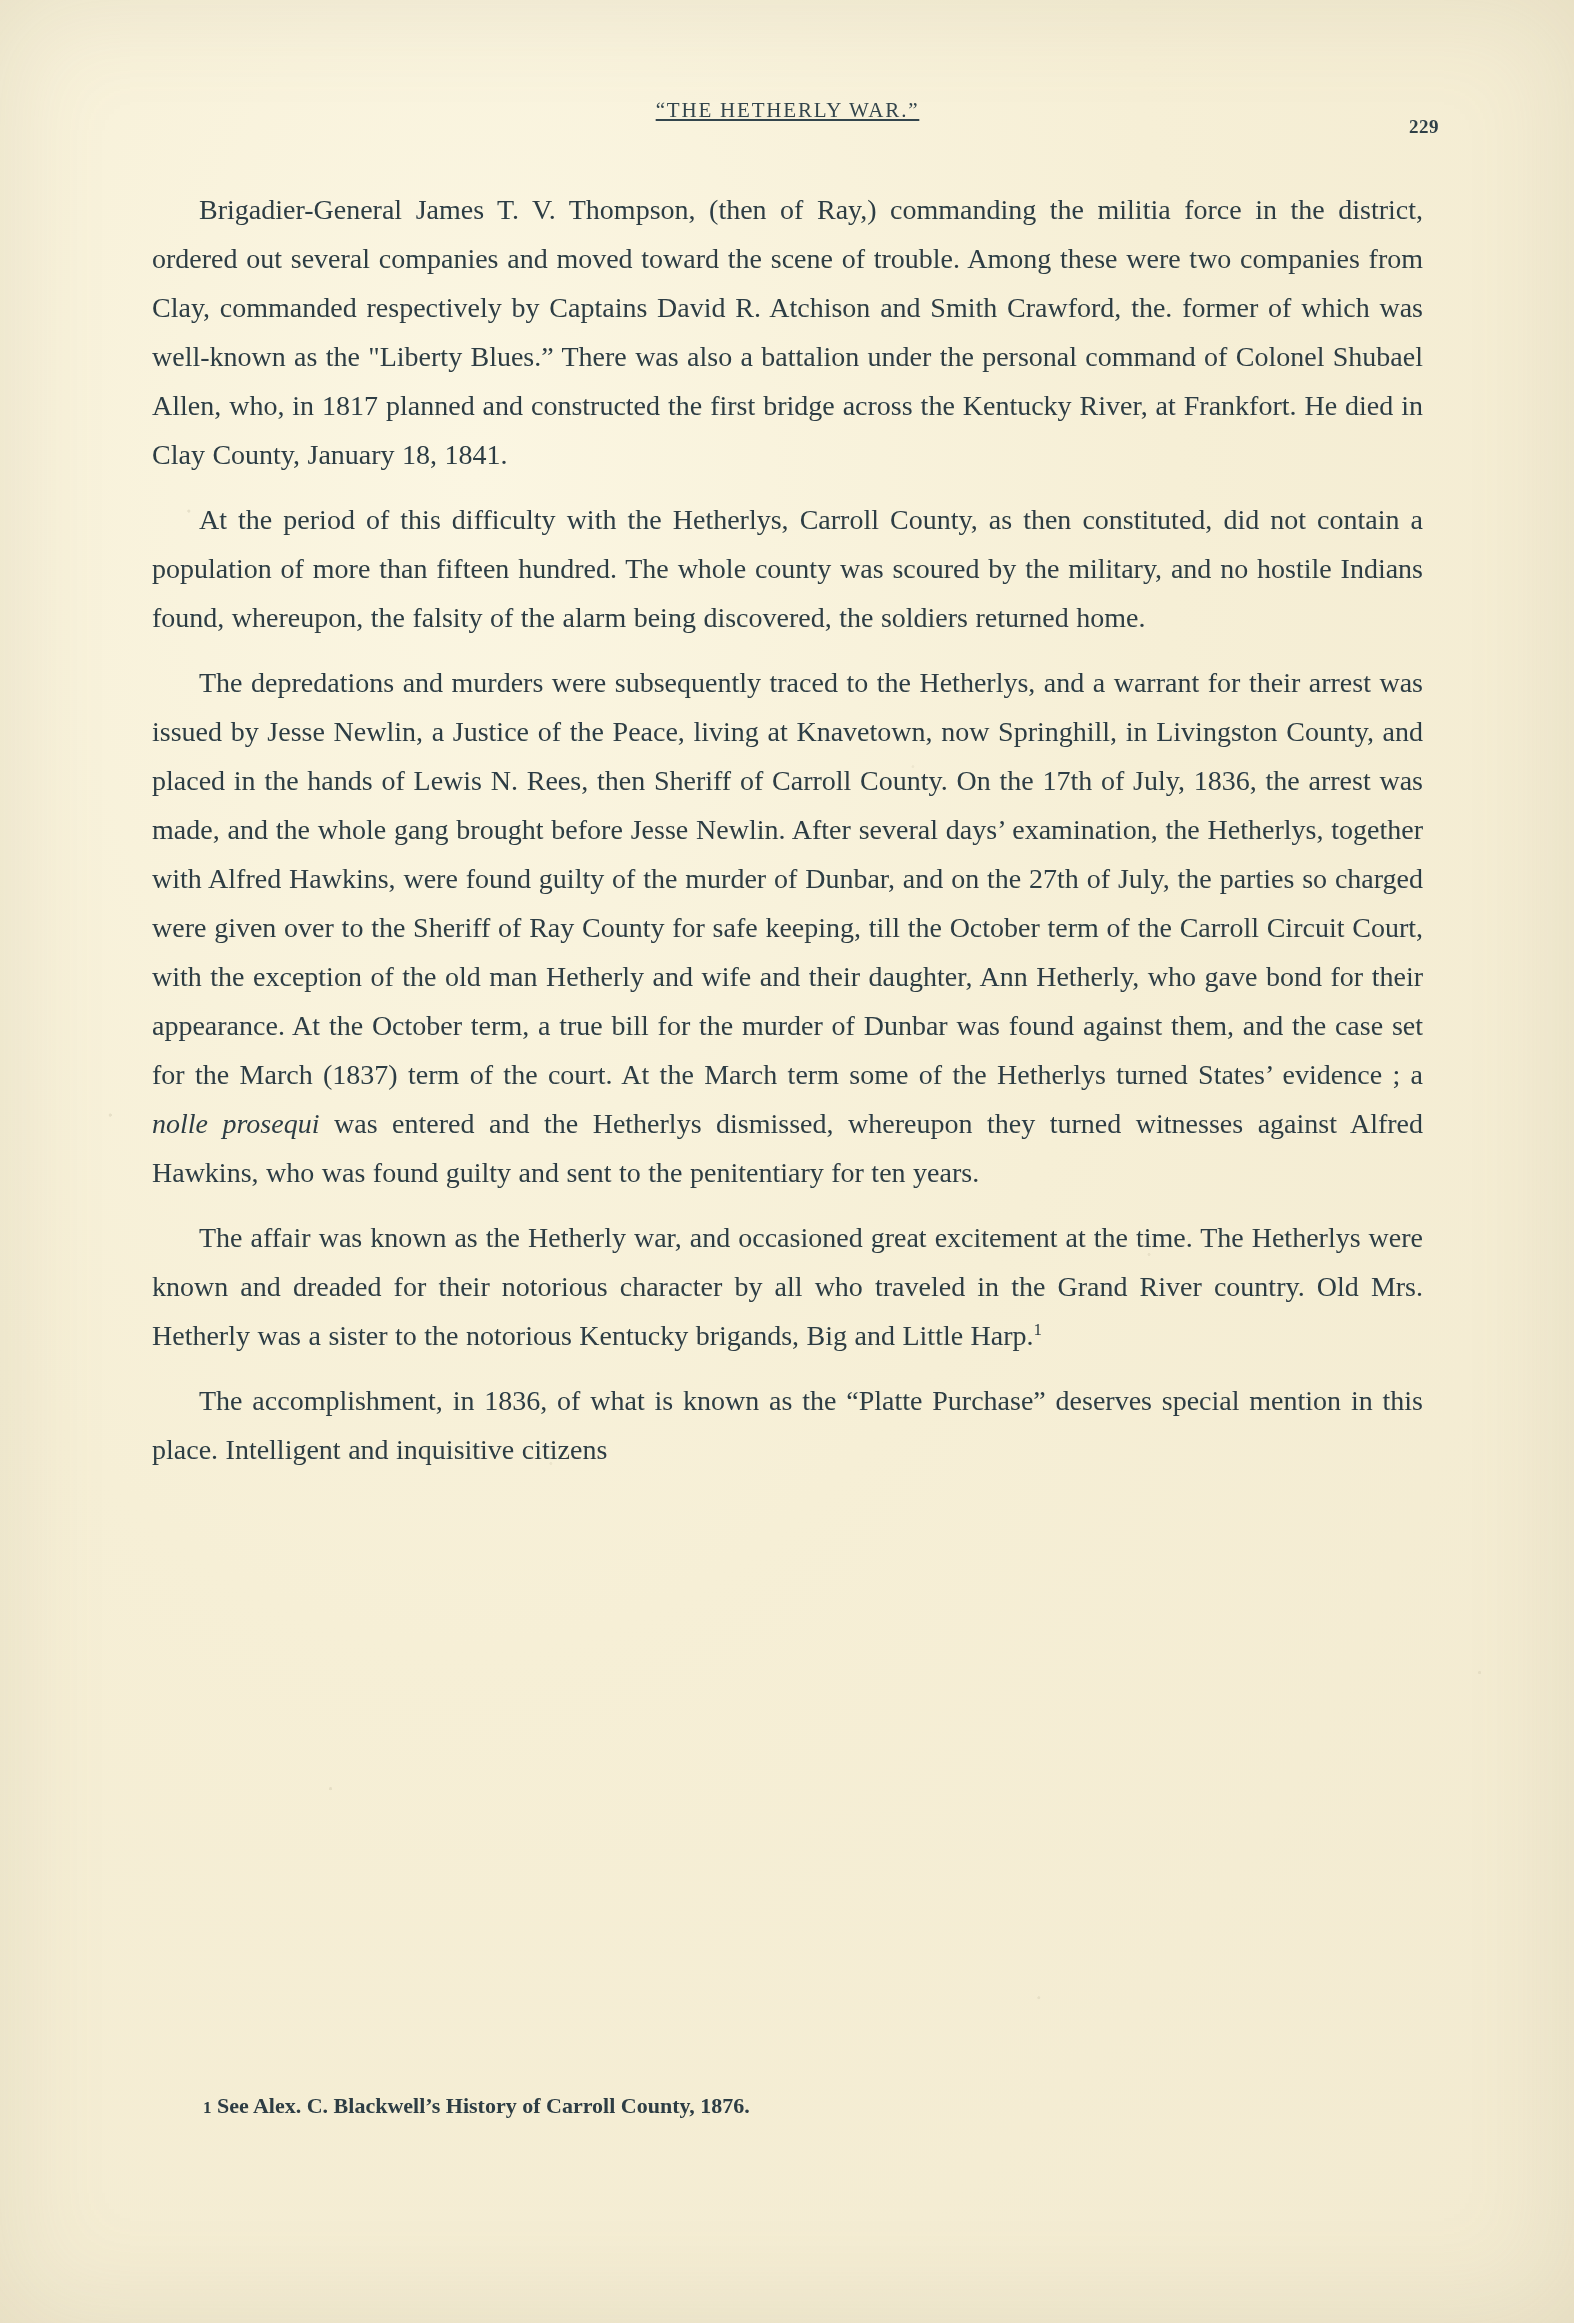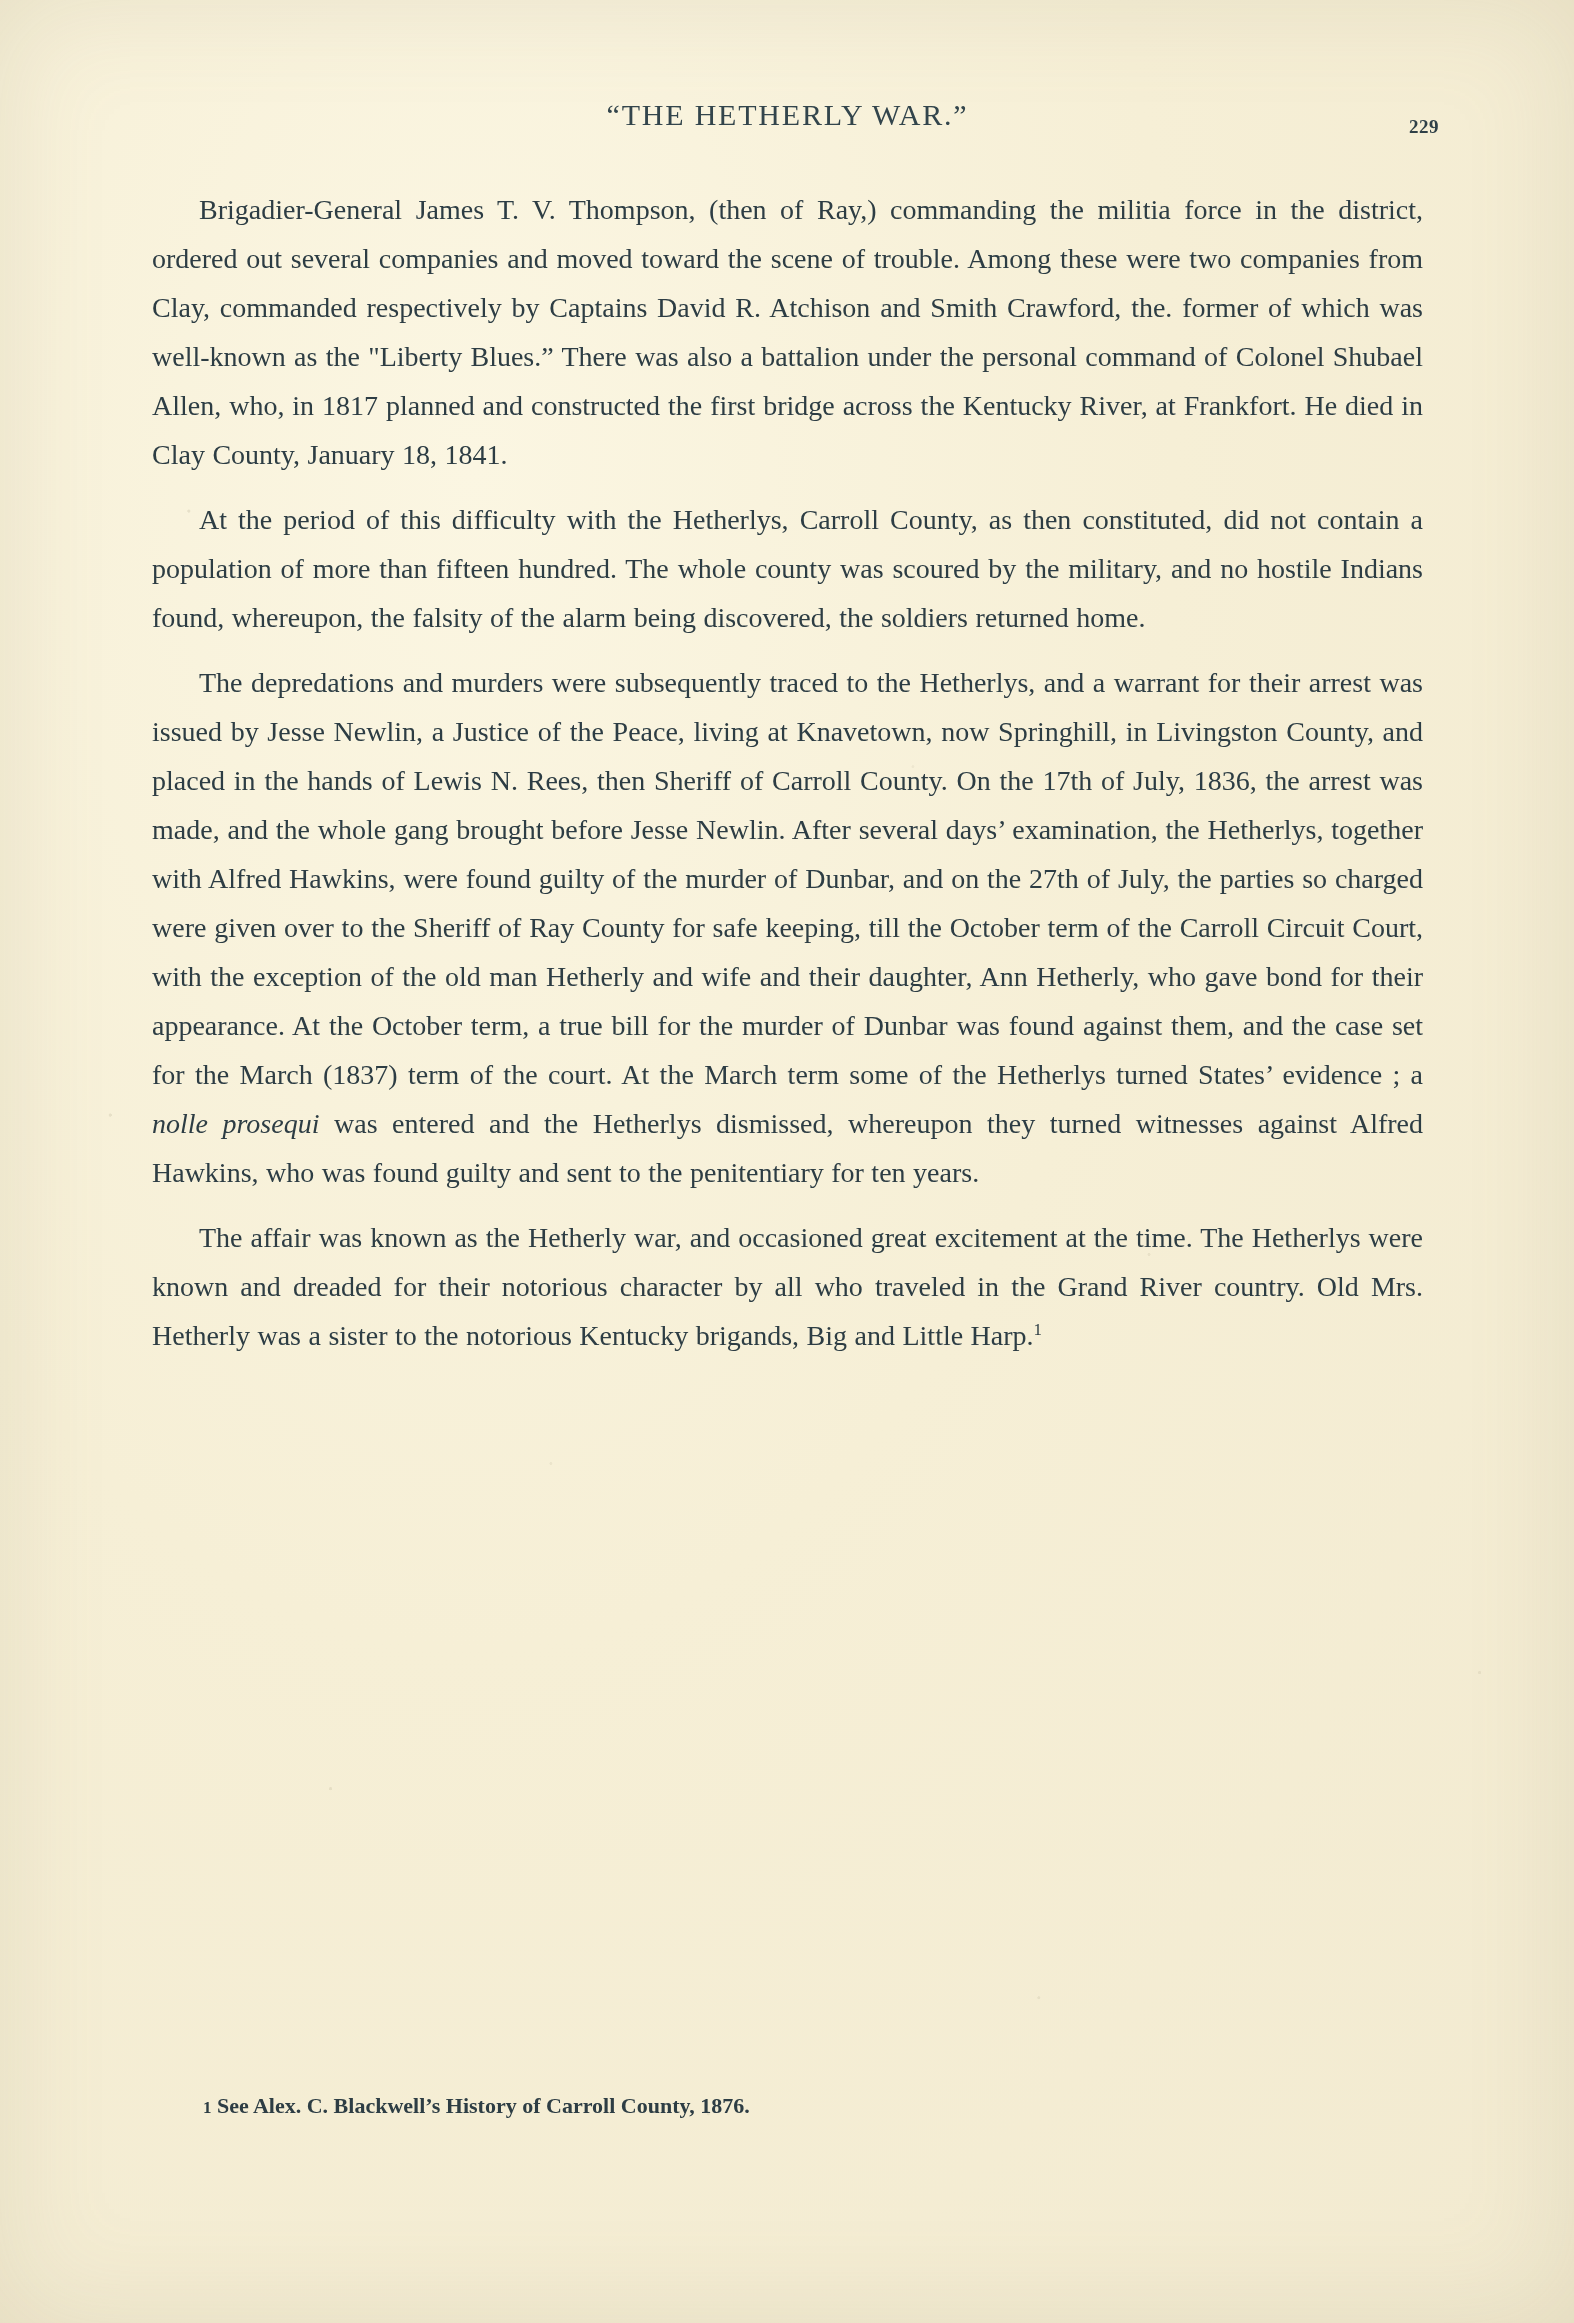--- a/index.html
+++ b/index.html
@@ -48,25 +48,26 @@
   }
   .runhead {
     display: flex;
     align-items: baseline;
     justify-content: center;
     position: relative;
     height: 40px;
     margin-bottom: 47px;
   }
   .runhead-title {
-    font-size: 30px;
+    font-size: 21px;
     letter-spacing: 1.8px;
     color: #33454c;
     font-variant: normal;
     white-space: nowrap;
+    text-decoration: underline;
   }
   .page-number {
     position: absolute;
     right: 0;
     bottom: 0;
     font-size: 19px;
     font-weight: bold;
     color: #2f4047;
     letter-spacing: 0.5px;
   }
@@ -139,20 +140,21 @@
     </div>
 
     <p class="body">Brigadier-General James T. V. Thompson, (then of Ray,) commanding the militia force in the district, ordered out several companies and moved toward the scene of trouble. Among these were two companies from Clay, commanded respectively by Captains David R. Atchison and Smith Crawford, the. former of which was well-known as the "Liberty Blues.” There was also a battalion under the personal command of Colonel Shubael Allen, who, in 1817 planned and constructed the first bridge across the Kentucky River, at Frankfort. He died in Clay County, January 18, 1841.</p>
 
     <p class="body">At the period of this difficulty with the Hetherlys, Carroll County, as then constituted, did not contain a population of more than fifteen hundred. The whole county was scoured by the military, and no hostile Indians found, whereupon, the falsity of the alarm being discovered, the soldiers returned home.</p>
 
     <p class="body"><span>The depredations and murders were subsequently traced to the Hetherlys, and a warrant for their arrest was issued by Jesse Newlin, a Justice of the Peace, living at Knavetown, now Springhill, in Livingston County, and placed in the hands of Lewis N. Rees, then Sheriff of Carroll County. On the 17th of July, 1836, the arrest was made, and the whole gang brought before Jesse Newlin. After several days’ examination, the Hetherlys, together with Alfred Hawkins, were found guilty of the murder of Dunbar, and on the 27th of July, the parties so charged were given over to the Sheriff of Ray County for safe keeping, till the October term of the Carroll Circuit Court, with the exception of the old man Hetherly and wife and their daughter, Ann Hetherly, who gave bond for their appearance. At the October term, a true bill for the murder of Dunbar was found against them, and the case set for the March (1837) term of the court. At the March term some of the Hetherlys turned States’ evidence ; a </span><span class="italic">nolle prosequi</span><span> was entered and the Hetherlys dismissed, whereupon they turned witnesses against Alfred Hawkins, who was found guilty and sent to the penitentiary for ten years.</span></p>
 
     <p class="body"><span>The affair was known as the Hetherly war, and occasioned great excitement at the time. The Hetherlys were known and dreaded for their notorious character by all who traveled in the Grand River country. Old Mrs. Hetherly was a sister to the notorious Kentucky brigands, Big and Little Harp.</span><span class="footnote-marker">1</span></p>
 
+    <p class="body">The accomplishment, in 1836, of what is known as the “Platte Purchase” deserves special mention in this place. Intelligent and inquisitive citizens</p>
 
   </div>
 
   <div class="footnote">
     <span class="fn-num">1</span><span>See Alex. C. Blackwell’s History of Carroll County, 1876.</span>
   </div>
 
   <div class="edge-shadow"></div>
 </div>
 

